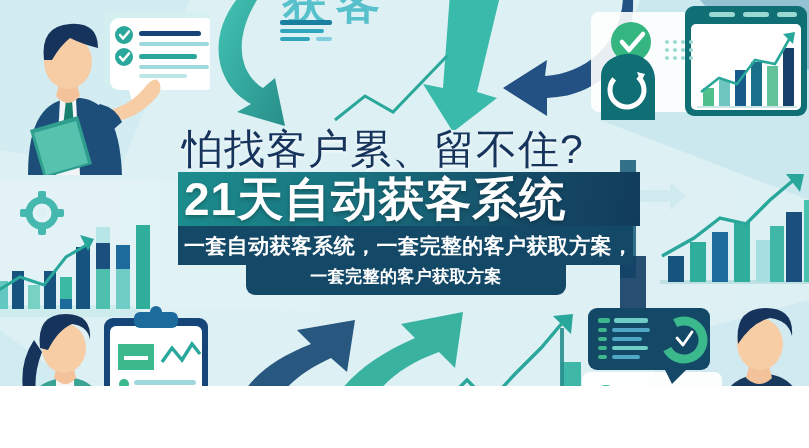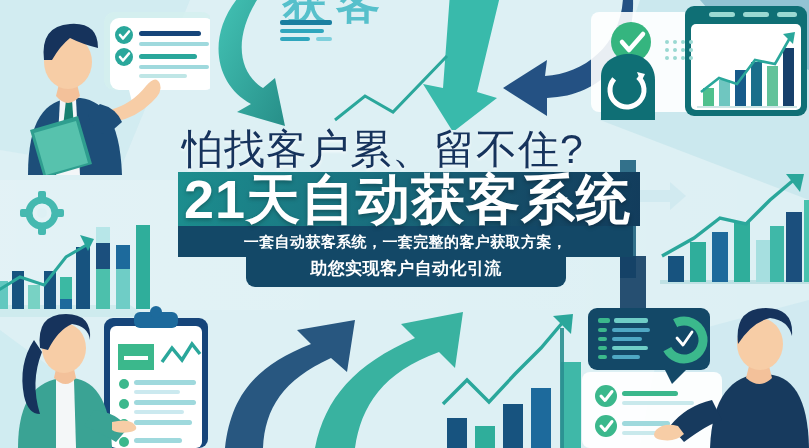--- a/index.html
+++ b/index.html
@@ -1,47 +1,47 @@
 <!DOCTYPE html>
 <html><head>
 <meta charset="utf-8">
 <style>
   html,body{margin:0;padding:0;background:#fff;}
   body{font-family:"Liberation Sans","DejaVu Sans",sans-serif;}
   #poster{
-    position:relative;width:809px;height:448px;overflow:hidden;
+    position:relative;width:809px;height:386px;overflow:hidden;
     background:
       radial-gradient(ellipse 60% 55% at 50% 48%, #e8f7f9 0%, #dff1f5 45%, #cfe9ef 100%);
   }
   .layer{position:absolute;inset:0;}
   svg{display:block;}
   
   .textblock{position:absolute;left:178px;top:128px;width:470px;z-index:40;}
   .headline{
     font-size:41px;line-height:1.06;font-weight:normal;color:#16335c;
     letter-spacing:1px;white-space:nowrap;
     text-shadow:0 2px 3px rgba(255,255,255,.75);
     padding-left:4px;
   }
   .titleband{
     position:relative;margin-top:1px;width:462px;height:54px;
     background:linear-gradient(100deg,#1c8e8e 0%,#19707f 40%,#154a66 75%,#123c5c 100%);
     display:flex;align-items:center;
   }
   .title{
-    font-size:54px;font-weight:bold;color:#ffffff;letter-spacing:1px;
+    font-size:46px;font-weight:bold;color:#ffffff;letter-spacing:1px;
     white-space:nowrap;padding-left:6px;line-height:1;
     text-shadow:0 2px 4px rgba(0,0,0,.28);
     text-align:right;
   }
   .subband{
     width:455px;background:#134867;padding:6px 6px 4px 6px;box-sizing:border-box;
   }
   .sub1{
-    font-size:15px;font-weight:bold;color:#ffffff;letter-spacing:.4px;
+    font-size:21px;font-weight:bold;color:#ffffff;letter-spacing:.4px;
     white-space:nowrap;text-align:center;line-height:1.35;
   }
   .subband2{
     margin-left:68px;width:320px;background:#134867;border-radius:0 0 9px 9px;
     padding:1px 0 6px 0;
   }
   .sub2{
     font-size:17px;font-weight:bold;color:#ffffff;letter-spacing:.4px;
     white-space:nowrap;text-align:center;line-height:1.35;
   }
@@ -315,17 +315,17 @@
 
   <div class="textblock">
     <div class="headline">怕找客户累、留不住?</div>
     <div class="titleband">
       <div class="title">21天自动获客系统</div>
     </div>
     <div class="subband">
       <div class="sub1">一套自动获客系统，一套完整的客户获取方案，</div>
     </div>
     <div class="subband2">
-      <div class="sub2">助您实现客户自动化引流</div>
+      <div class="sub2">一套完整的客户获取方案</div>
     </div>
   </div>
 
 </div>
 
 </body></html>

